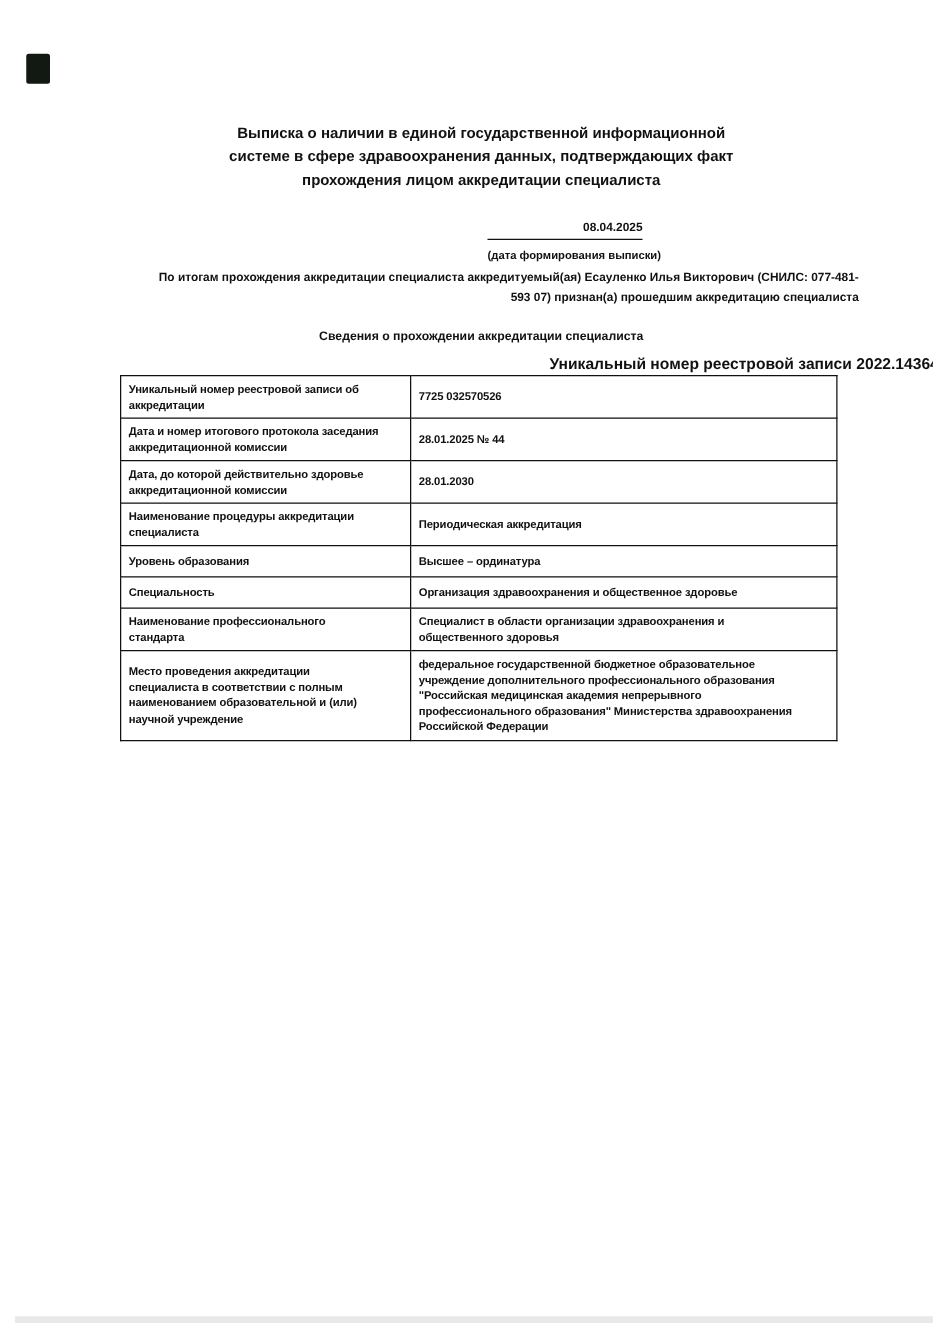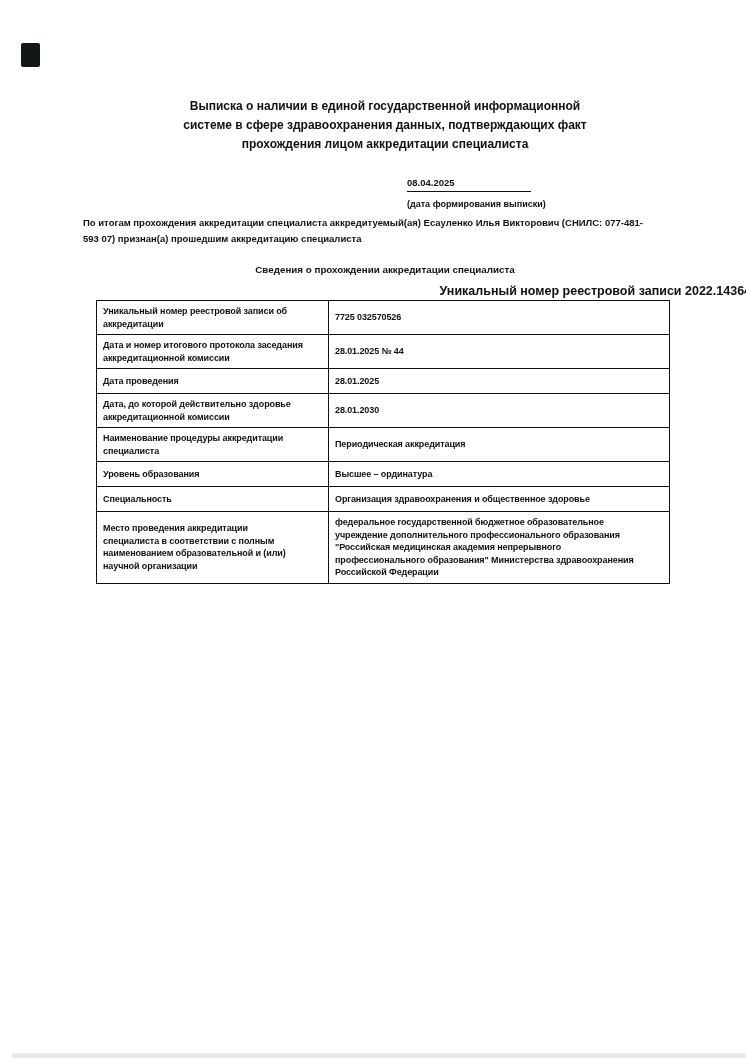--- a/index.html
+++ b/index.html
@@ -17,33 +17,33 @@
     width: 19px; height: 24px;
     background: #121812; border-radius: 2px;
   }
   .doc-title {
     position: absolute; top: 85px; left: 50%; transform: translateX(-50%);
     width: 460px; text-align: center;
     font-size: 12px; line-height: 19px;
     white-space: pre-line;
   }
   .date-block {
-    position: absolute; top: 161px; left: 391px;
-    width: 132px; text-align: left;
+    position: absolute; top: 161px; left: 374px;
+    width: 132px; text-align: right;
   }
   .date-value {
     display: block; font-size: 9.5px; padding-bottom: 3px;
     border-bottom: 1.5px solid #111111;
   }
   .date-caption {
     display: block; font-size: 9px; padding-top: 3px; white-space: nowrap;
   }
   .intro {
     position: absolute; top: 203px; left: 50%; transform: translateX(-50%);
-    width: 604px; text-align: left;
+    width: 604px; text-align: right;
     font-size: 9.5px; line-height: 16px;
     white-space: pre-line;
   }
   .section-heading {
     position: absolute; top: 252px; left: 0; width: 746px;
     text-align: center; font-size: 9.8px;
   }
   .record-heading {
     position: absolute; top: 272px; left: 0; width: 746px;
     text-align: right; font-size: 12.5px;
@@ -93,46 +93,48 @@
       <td class="c1">Уникальный номер реестровой записи об
 аккредитации</td>
       <td>7725 032570526</td>
     </tr>
     <tr>
       <td class="c1">Дата и номер итогового протокола заседания
 аккредитационной комиссии</td>
       <td>28.01.2025 № 44</td>
     </tr>
     <tr>
-      <td class="c1">Дата проведения</td>
-      <td>28.01.2025</td>
-    </tr>
-    <tr>
       <td class="c1">Дата, до которой действительно здоровье
 аккредитационной комиссии</td>
       <td>28.01.2030</td>
     </tr>
     <tr>
       <td class="c1">Наименование процедуры аккредитации
 специалиста</td>
       <td>Периодическая аккредитация</td>
     </tr>
     <tr>
       <td class="c1">Уровень образования</td>
       <td>Высшее – ординатура</td>
     </tr>
     <tr>
       <td class="c1">Специальность</td>
       <td>Организация здравоохранения и общественное здоровье</td>
     </tr>
     <tr>
+      <td class="c1">Наименование профессионального
+стандарта</td>
+      <td>Специалист в области организации здравоохранения и
+общественного здоровья</td>
+    </tr>
+    <tr>
       <td class="c1">Место проведения аккредитации
 специалиста в соответствии с полным
 наименованием образовательной и (или)
-научной организации</td>
+научной учреждение</td>
       <td>федеральное государственной бюджетное образовательное
 учреждение дополнительного профессионального образования
 "Российская медицинская академия непрерывного
 профессионального образования" Министерства здравоохранения
 Российской Федерации</td>
     </tr>
   </tbody>
 </table>
 
 <div class="bottom-bar"></div>

